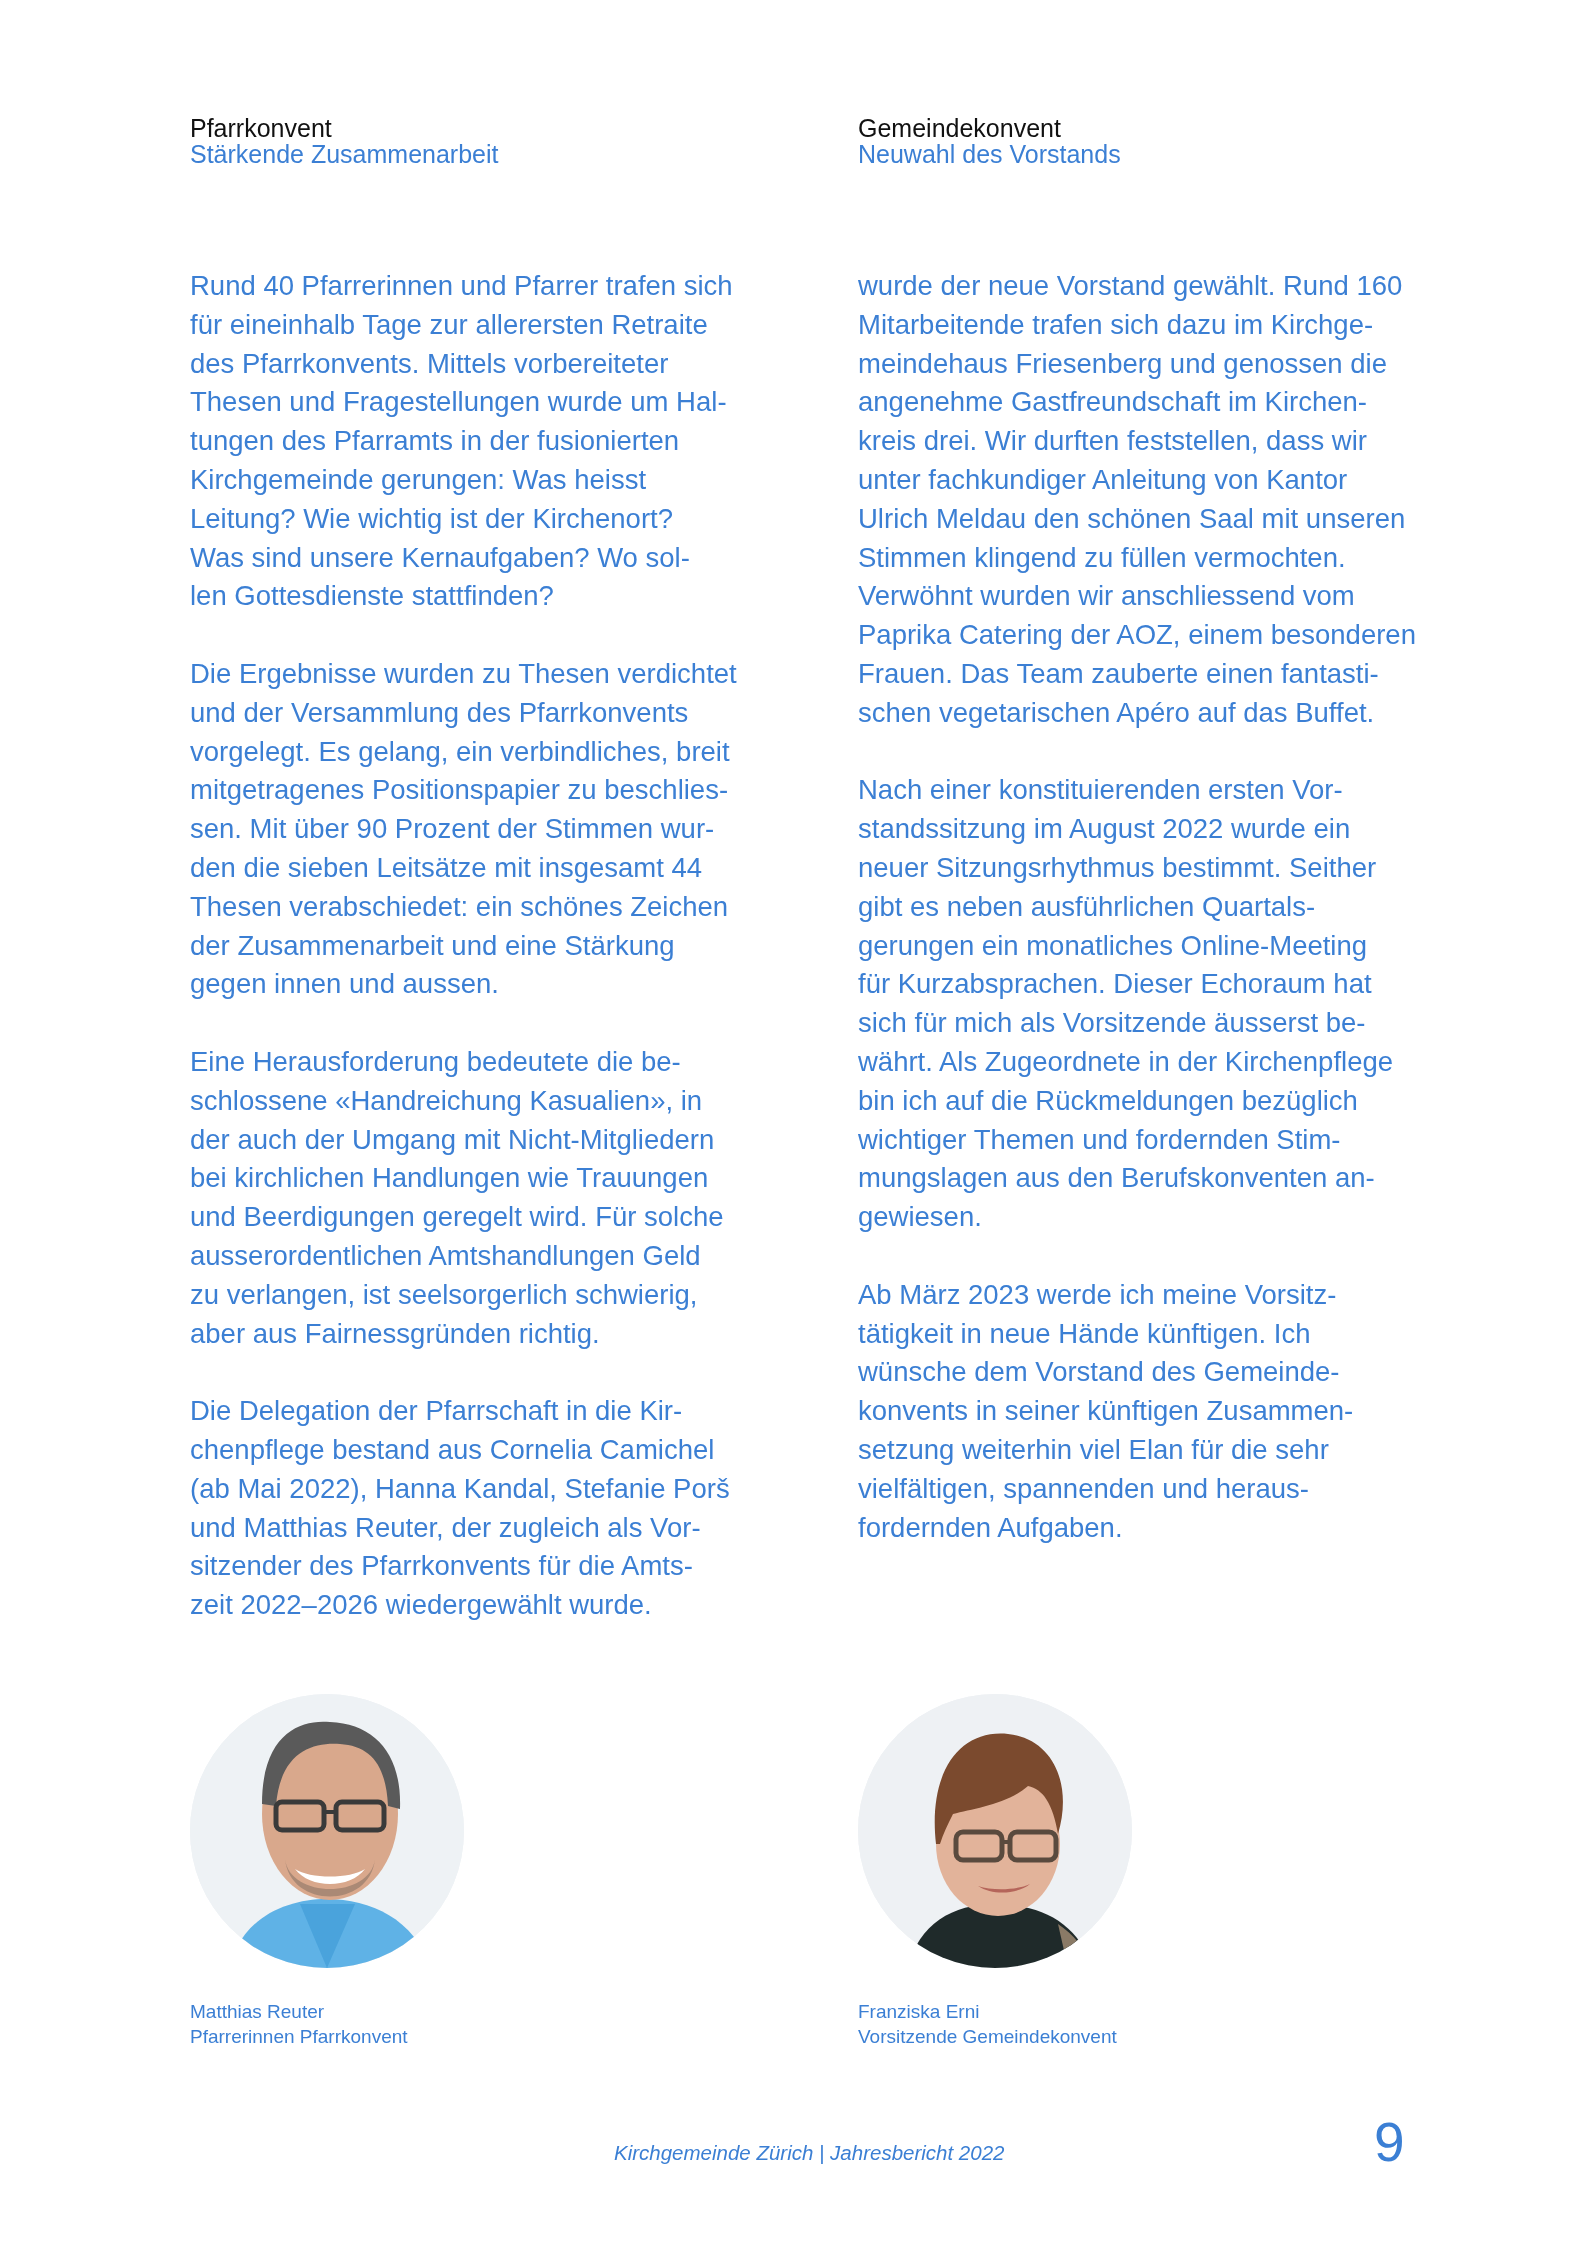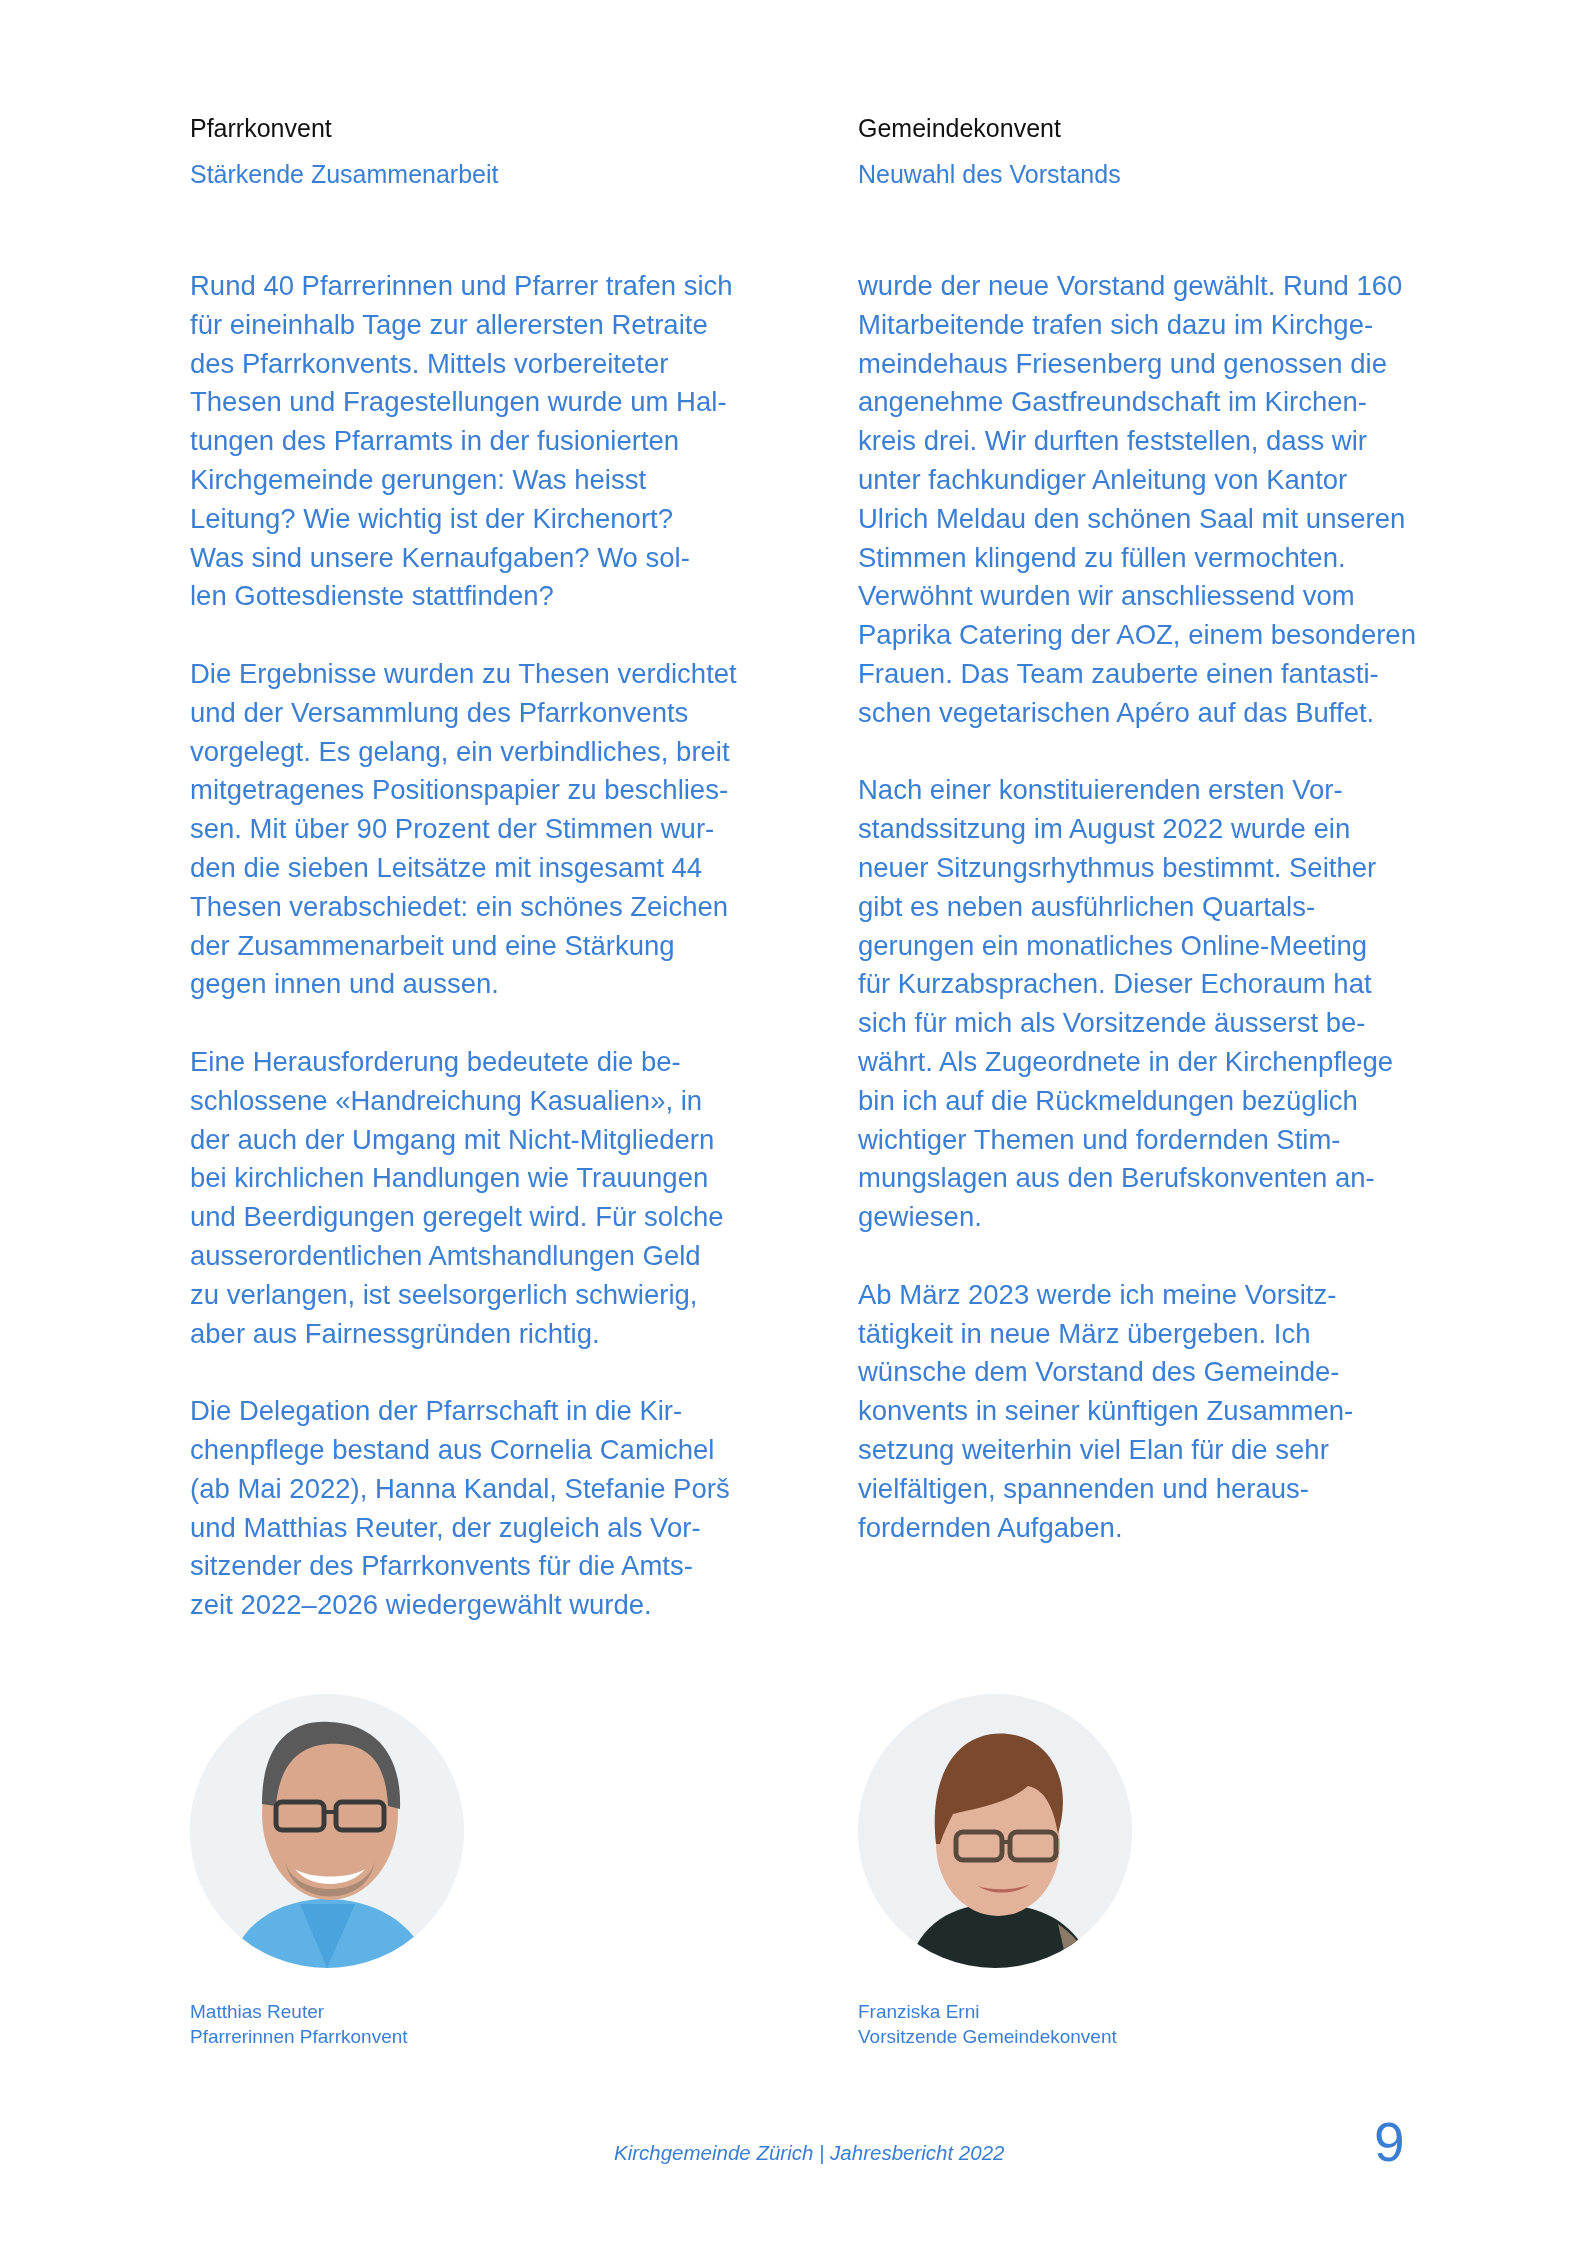--- a/index.html
+++ b/index.html
@@ -3,21 +3,21 @@
 <meta charset="utf-8">
 <style>
   html, body { margin: 0; padding: 0; background: #ffffff; }
   body { width: 1575px; height: 2244px; position: relative; overflow: hidden;
          font-family: "Liberation Sans", sans-serif; }
   .col { position: absolute; top: 0; width: 560px; }
   .col-left { left: 190px; }
   .col-right { left: 858px; }
   .section-title { position: absolute; top: 113px; left: 0; font-size: 25px; line-height: 30px;
                    color: #111111; white-space: nowrap; }
-  .section-subtitle { position: absolute; top: 159px; left: 0; font-size: 25px; line-height: 30px;
+  .section-subtitle { position: absolute; top: 139px; left: 0; font-size: 25px; line-height: 30px;
                       color: #3b7fd4; white-space: nowrap; }
   .body-text { position: absolute; top: 267px; left: 0; font-size: 27.5px; line-height: 38.8px;
                color: #3b7fd4; }
   .para { margin: 0 0 38.8px 0; }
   .line { display: block; white-space: nowrap; height: 38.8px; }
   .portrait { position: absolute; top: 1694px; left: 0; width: 274px; height: 274px; border-radius: 50%;
               overflow: hidden; background: #eef1f4; }
   .portrait svg { display: block; width: 100%; height: 100%; }
   .caption-name { position: absolute; top: 2000px; left: 0; font-size: 19px; line-height: 24px;
                   font-weight: normal; color: #3b7fd4; white-space: nowrap; }
@@ -122,21 +122,21 @@
         <span class="line">für Kurzabsprachen. Dieser Echoraum hat</span>
         <span class="line">sich für mich als Vorsitzende äusserst be-</span>
         <span class="line">währt. Als Zugeordnete in der Kirchenpflege</span>
         <span class="line">bin ich auf die Rückmeldungen bezüglich</span>
         <span class="line">wichtiger Themen und fordernden Stim-</span>
         <span class="line">mungslagen aus den Berufskonventen an-</span>
         <span class="line">gewiesen.</span>
       </div>
       <div class="para">
         <span class="line">Ab März 2023 werde ich meine Vorsitz-</span>
-        <span class="line">tätigkeit in neue März übergeben. Ich</span>
+        <span class="line">tätigkeit in neue Hände künftigen. Ich</span>
         <span class="line">wünsche dem Vorstand des Gemeinde-</span>
         <span class="line">konvents in seiner künftigen Zusammen-</span>
         <span class="line">setzung weiterhin viel Elan für die sehr</span>
         <span class="line">vielfältigen, spannenden und heraus-</span>
         <span class="line">fordernden Aufgaben.</span>
       </div>
     </div>
 
   <div class="portrait">
     <svg viewBox="0 0 274 274" xmlns="http://www.w3.org/2000/svg">

